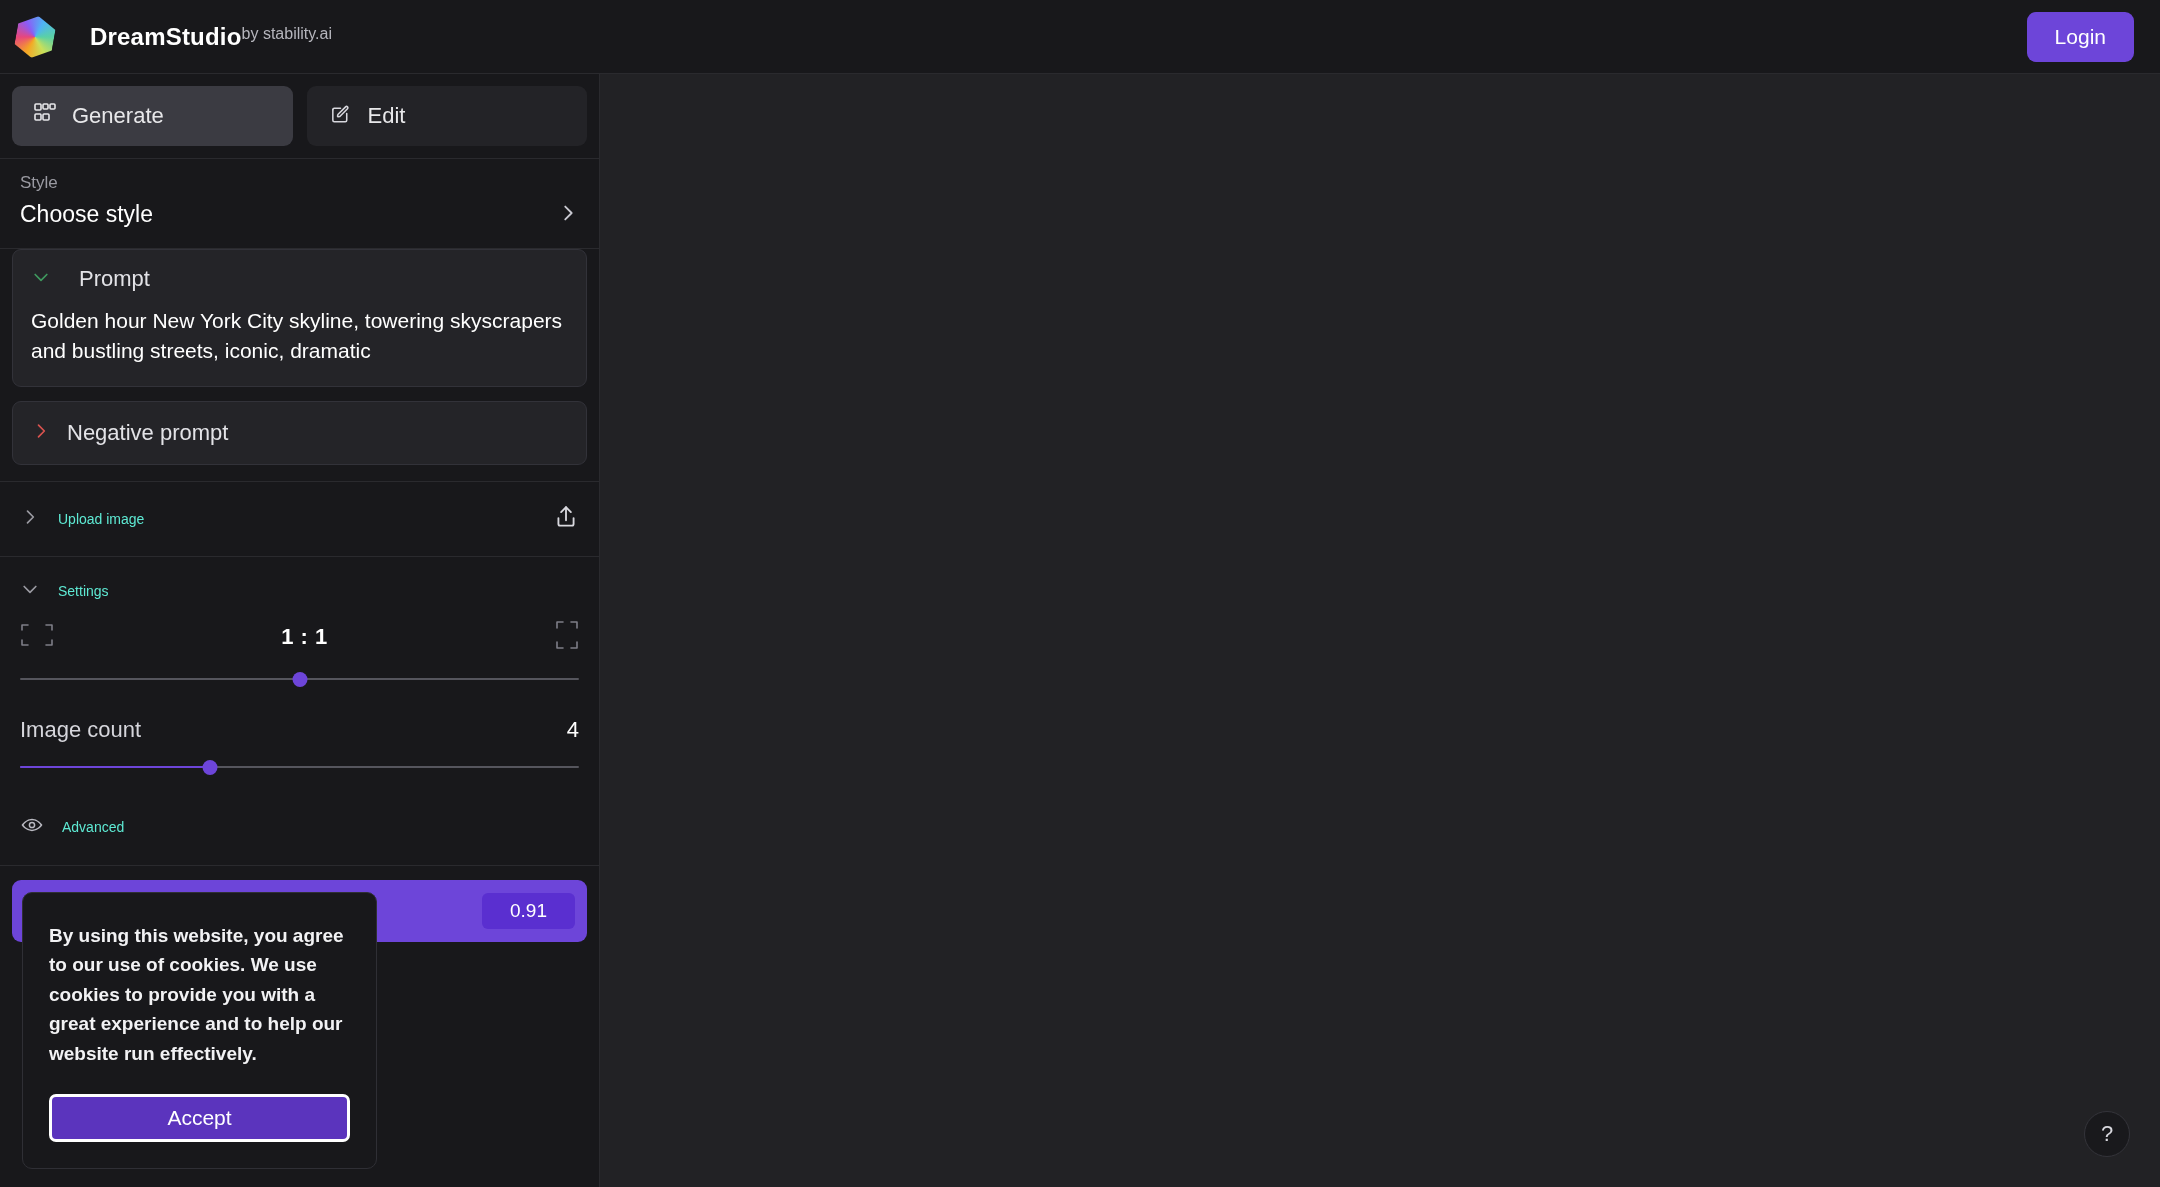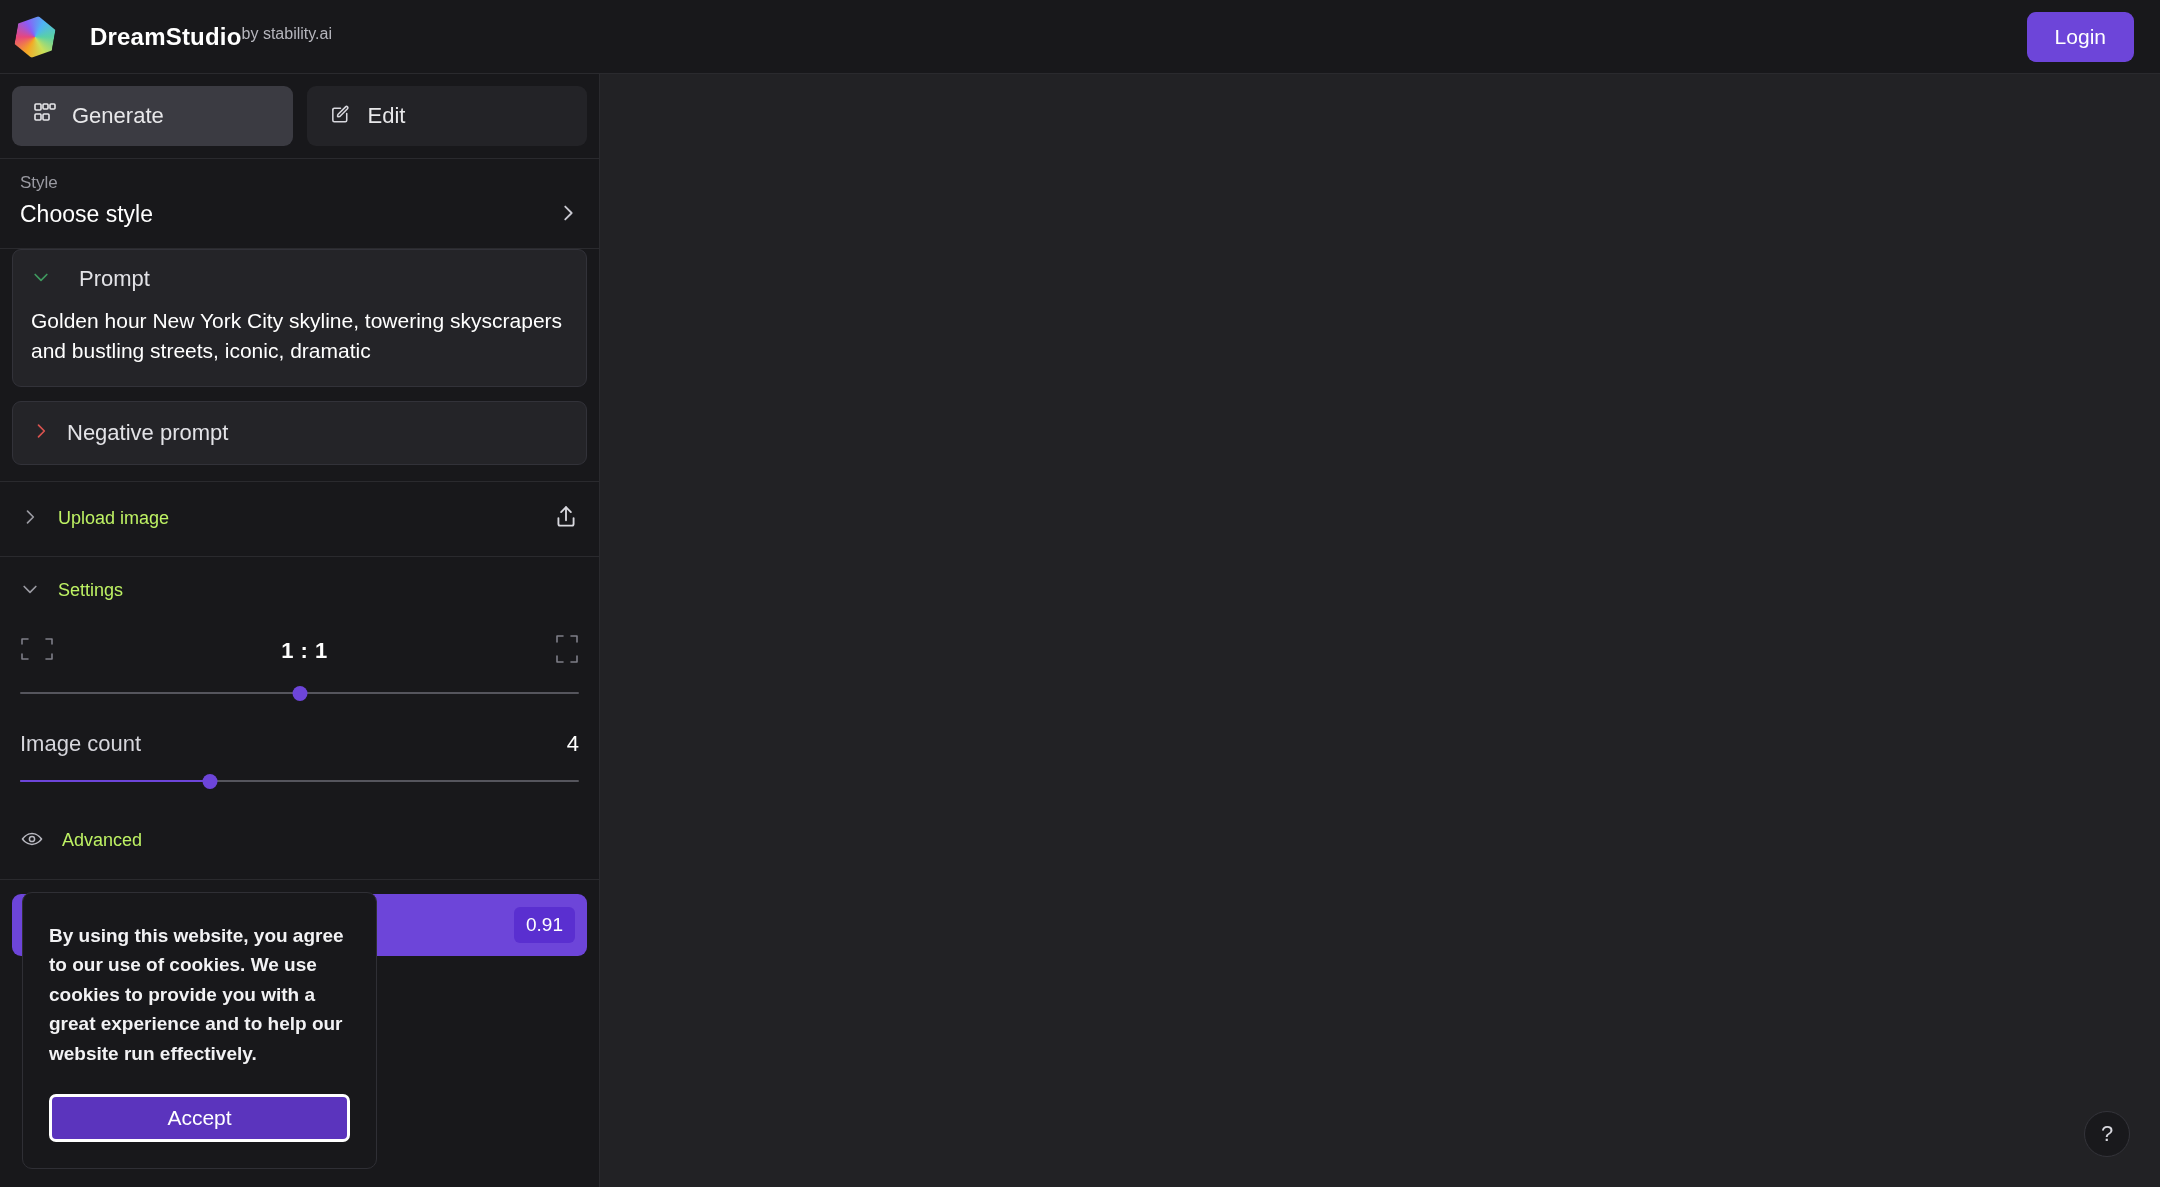--- a/index.html
+++ b/index.html
@@ -86,25 +86,25 @@
     display: flex; align-items: center; gap: 16px; cursor: pointer;
   }
   .neg-title { font-size: 22px; color: #e3e3e7; }
 
   
   .row {
     display: flex; align-items: center; justify-content: space-between;
     padding: 22px 20px; cursor: pointer;
   }
   .row-left { display: flex; align-items: center; gap: 18px; }
-  .row-title { font-size: 18px; color: #bef264; }
+  .row-title { font-size: 14px; color: #5eead4; }
 
   
   .settings-body { padding: 6px 20px 18px 20px; }
-  .aspect-row { display: flex; align-items: center; justify-content: space-between; margin-top: 14px; }
+  .aspect-row { display: flex; align-items: center; justify-content: space-between; }
   .aspect-val { font-size: 22px; color: #ffffff; font-weight: 600; letter-spacing: .5px; }
 
   .slider { position: relative; height: 28px; margin-top: 10px; }
   .track {
     position: absolute; top: 13px; left: 0; right: 0; height: 2px;
     background: #55555d; border-radius: 2px;
   }
   .fill { position: absolute; top: 13px; left: 0; height: 2px; background: #6d45d9; border-radius: 2px; }
   .thumb {
     position: absolute; top: 7px; width: 15px; height: 15px;
@@ -118,21 +118,21 @@
   
   .dream-wrap { padding: 14px 12px; }
   .dream-btn {
     position: relative; width: 100%; height: 62px;
     background: #6d45d9; border: none; border-radius: 9px;
     display: flex; align-items: center; justify-content: center; gap: 16px;
     color: #fff; font-size: 23px; font-family: inherit; cursor: pointer;
   }
   .dream-credit {
     position: absolute; right: 12px; top: 50%; transform: translateY(-50%);
-    background: #5a2fd0; border-radius: 6px; padding: 7px 12px;
+    background: #5a2fd0; border-radius: 6px; padding: 7px 28px;
     font-size: 19px; color: #fff;
   }
 
   
   .cookie {
     position: absolute; left: 22px; bottom: 18px; width: 355px;
     background: #18181b; border: 1px solid #2f2f35; border-radius: 10px;
     padding: 28px 26px 26px 26px;
   }
   .cookie-text { font-size: 19px; line-height: 1.55; color: #f2f2f4; font-weight: 600; }

